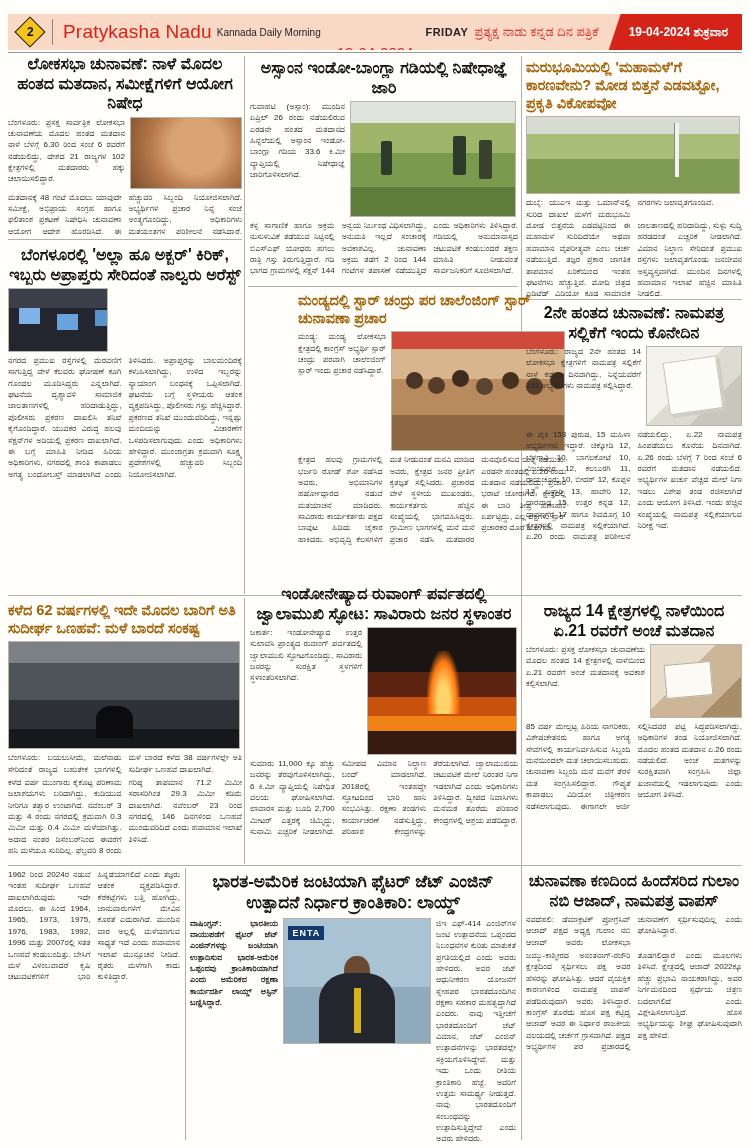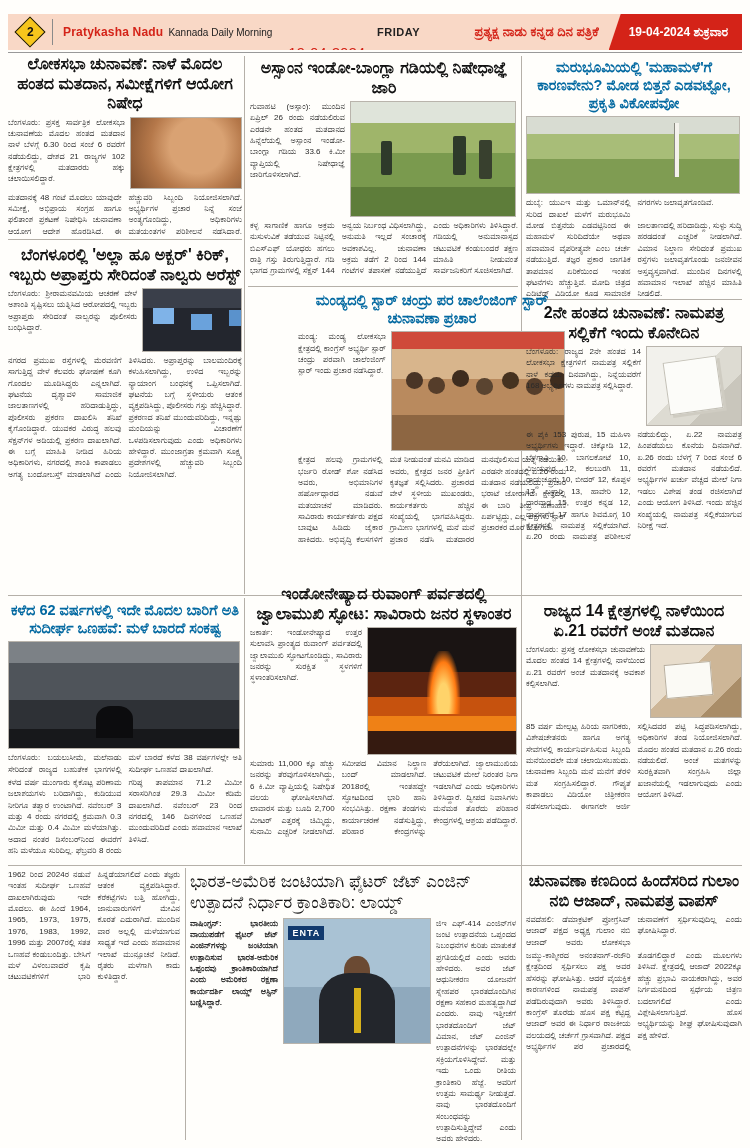--- a/index.html
+++ b/index.html
@@ -6,34 +6,34 @@
   .page{position:relative;width:750px;height:1148px;margin:0 auto;background:#fffefb;
         font-family:"Liberation Sans",sans-serif;color:#1c1c1c;overflow:hidden;}
   
   .masthead{position:absolute;left:8px;top:14px;width:734px;height:36px;background:#f9d8c6;
             display:flex;align-items:center;overflow:hidden;}
   .diamond-wrap{width:44px;display:flex;justify-content:center;align-items:center;}
   .diamond{width:20px;height:20px;background:#f6c51c;border:1.5px solid #111;transform:rotate(45deg);
            display:flex;align-items:center;justify-content:center;}
   .diamond span{transform:rotate(-45deg);font-weight:bold;font-size:12px;color:#111;}
   .mast-sep{width:1px;height:26px;background:#8a8a8a;margin-right:10px;}
-  .paper-name{color:#d42318;font-weight:bold;font-size:12px;letter-spacing:.2px;}
+  .paper-name{color:#d42318;font-weight:normal;font-size:19px;letter-spacing:.2px;}
   .paper-tag{color:#222;font-size:10px;margin-left:5px;}
   .mast-date{color:#d42318;font-weight:normal;font-size:15px;margin-left:16px;margin-top:40px;}
   .mast-day{color:#222;font-size:11px;font-weight:bold;margin-left:12px;letter-spacing:.5px;}
-  .mast-kn{color:#d42318;font-weight:bold;font-size:13px;margin-left:auto;margin-right:10px;}
+  .mast-kn{color:#d42318;font-weight:normal;font-size:13px;margin-left:auto;margin-right:10px;}
   .date-banner{position:relative;background:#d42318;color:#fff;font-weight:bold;font-size:12px;
                height:36px;display:flex;align-items:center;padding:0 14px 0 20px;
                clip-path:polygon(12px 0,100% 0,100% 100%,0 100%);}
   .top-rule{position:absolute;left:8px;top:52px;width:734px;height:1px;background:#999;}
   
   .art{position:absolute;overflow:hidden;}
   .h-lg{font-size:16px;line-height:1.22;font-weight:bold;text-align:center;margin:2px 0 4px;color:#111;}
-  .h-md{font-size:14.5px;line-height:1.25;font-weight:bold;text-align:center;margin:2px 0 4px;color:#0369a1;}
-  .h-xl{font-size:17px;line-height:1.25;font-weight:normal;text-align:left;margin:2px 0 4px;color:#111;}
+  .h-md{font-size:14.5px;line-height:1.25;font-weight:bold;text-align:left;margin:2px 0 4px;color:#a16207;}
+  .h-xl{font-size:17px;line-height:1.25;font-weight:bold;text-align:center;margin:2px 0 4px;color:#111;}
   .body-txt{font-size:8px;line-height:1.42;text-align:justify;color:#2a2a2a;word-break:break-word;}
   .cols2{column-count:2;column-gap:7px;}
   .cols3{column-count:3;column-gap:7px;}
   .row{display:flex;gap:5px;align-items:flex-start;margin-bottom:3px;}
   .flex1{flex:1;}
   .photo{flex:none;border:1px solid #b9b4ac;box-sizing:border-box;position:relative;overflow:hidden;}
   .vline{position:absolute;width:1px;background:#b5b0a8;}
   .hline{position:absolute;height:1px;background:#b5b0a8;}
   
   .ph-voting{background:radial-gradient(circle at 60% 40%,#d9a273 0 35%,#b5784a 60%,#7d4d2c 100%);}
@@ -100,21 +100,20 @@
     <div class="row">
       <div class="body-txt flex1">ಬೆಂಗಳೂರು: ಪ್ರಸಕ್ತ ಸಾರ್ವತ್ರಿಕ ಲೋಕಸಭಾ ಚುನಾವಣೆಯ ಮೊದಲ ಹಂತದ ಮತದಾನ ನಾಳೆ ಬೆಳಗ್ಗೆ 6.30 ರಿಂದ ಸಂಜೆ 6 ರವರೆಗೆ ನಡೆಯಲಿದ್ದು, ದೇಶದ 21 ರಾಜ್ಯಗಳ 102 ಕ್ಷೇತ್ರಗಳಲ್ಲಿ ಮತದಾರರು ಹಕ್ಕು ಚಲಾಯಿಸಲಿದ್ದಾರೆ.</div>
       <div class="photo ph-voting" style="width:112px;height:72px;"></div>
     </div>
     <div class="body-txt cols2">ಮತದಾನಕ್ಕೆ 48 ಗಂಟೆ ಮೊದಲು ಯಾವುದೇ ಸಮೀಕ್ಷೆ, ಅಭಿಪ್ರಾಯ ಸಂಗ್ರಹ ಹಾಗೂ ಫಲಿತಾಂಶ ಪ್ರಕಟಣೆ ನಿಷೇಧಿಸಿ ಚುನಾವಣಾ ಆಯೋಗ ಆದೇಶ ಹೊರಡಿಸಿದೆ. ಈ ಅವಧಿಯಲ್ಲಿ ಮಾಧ್ಯಮಗಳಲ್ಲಿ ಯಾವುದೇ ರೀತಿಯ ಪ್ರಚಾರ ಮಾಡದಿರಲು ಸೂಚಿಸಿದೆ. ಮತಗಟ್ಟೆಗಳಲ್ಲಿ ಭದ್ರತೆ ಹೆಚ್ಚಿಸಲಾಗಿದ್ದು, ಹೆಚ್ಚುವರಿ ಸಿಬ್ಬಂದಿ ನಿಯೋಜಿಸಲಾಗಿದೆ. ಅಭ್ಯರ್ಥಿಗಳ ಪ್ರಚಾರ ನಿನ್ನೆ ಸಂಜೆ ಅಂತ್ಯಗೊಂಡಿದ್ದು, ಅಧಿಕಾರಿಗಳು ಮತಯಂತ್ರಗಳ ಪರಿಶೀಲನೆ ನಡೆಸಿದ್ದಾರೆ. ಸಾರ್ವಜನಿಕರು ನಿರ್ಭೀತಿಯಿಂದ ಮತ ಚಲಾಯಿಸುವಂತೆ ಆಯೋಗ ಮನವಿ ಮಾಡಿದೆ.</div>
   </article>
 
   <article class="art" style="left:8px;top:243px;width:234px;height:350px;">
     <h2 class="h-lg">ಬೆಂಗಳೂರಲ್ಲಿ 'ಅಲ್ಲಾ ಹೂ ಅಕ್ಬರ್' ಕಿರಿಕ್, ಇಬ್ಬರು ಅಪ್ರಾಪ್ತರು ಸೇರಿದಂತೆ ನಾಲ್ವರು ಅರೆಸ್ಟ್</h2>
     <div class="row">
-      <div class="body-txt flex1">ಬೆಂಗಳೂರು: ಶ್ರೀರಾಮನವಮಿಯ ಆಚರಣೆ ವೇಳೆ ಅಶಾಂತಿ ಸೃಷ್ಟಿಸಲು ಯತ್ನಿಸಿದ ಆರೋಪದಲ್ಲಿ ಇಬ್ಬರು ಅಪ್ರಾಪ್ತರು ಸೇರಿದಂತೆ ನಾಲ್ವರನ್ನು ಪೊಲೀಸರು ಬಂಧಿಸಿದ್ದಾರೆ.</div>
       <div class="photo ph-lab" style="width:100px;height:64px;"></div>
     </div>
     <div class="body-txt cols2">ನಗರದ ಪ್ರಮುಖ ರಸ್ತೆಗಳಲ್ಲಿ ಮೆರವಣಿಗೆ ಸಾಗುತ್ತಿದ್ದ ವೇಳೆ ಕೆಲವರು ಘೋಷಣೆ ಕೂಗಿ ಗೊಂದಲ ಮೂಡಿಸಿದ್ದರು ಎನ್ನಲಾಗಿದೆ. ಘಟನೆಯ ದೃಶ್ಯಾವಳಿ ಸಾಮಾಜಿಕ ಜಾಲತಾಣಗಳಲ್ಲಿ ಹರಿದಾಡುತ್ತಿದ್ದು, ಪೊಲೀಸರು ಪ್ರಕರಣ ದಾಖಲಿಸಿ ತನಿಖೆ ಕೈಗೊಂಡಿದ್ದಾರೆ. ಯುವಕರ ವಿರುದ್ಧ ಹಲವು ಸೆಕ್ಷನ್‌ಗಳ ಅಡಿಯಲ್ಲಿ ಪ್ರಕರಣ ದಾಖಲಾಗಿದೆ. ಈ ಬಗ್ಗೆ ಮಾಹಿತಿ ನೀಡಿದ ಹಿರಿಯ ಅಧಿಕಾರಿಗಳು, ನಗರದಲ್ಲಿ ಶಾಂತಿ ಕಾಪಾಡಲು ಅಗತ್ಯ ಬಂದೋಬಸ್ತ್ ಮಾಡಲಾಗಿದೆ ಎಂದು ತಿಳಿಸಿದರು. ಅಪ್ರಾಪ್ತರನ್ನು ಬಾಲಮಂದಿರಕ್ಕೆ ಕಳುಹಿಸಲಾಗಿದ್ದು, ಉಳಿದ ಇಬ್ಬರನ್ನು ನ್ಯಾಯಾಂಗ ಬಂಧನಕ್ಕೆ ಒಪ್ಪಿಸಲಾಗಿದೆ. ಘಟನೆಯ ಬಗ್ಗೆ ಸ್ಥಳೀಯರು ಆತಂಕ ವ್ಯಕ್ತಪಡಿಸಿದ್ದು, ಪೊಲೀಸರು ಗಸ್ತು ಹೆಚ್ಚಿಸಿದ್ದಾರೆ. ಪ್ರಕರಣದ ತನಿಖೆ ಮುಂದುವರಿದಿದ್ದು, ಇನ್ನಷ್ಟು ಮಂದಿಯನ್ನು ವಿಚಾರಣೆಗೆ ಒಳಪಡಿಸಲಾಗುವುದು ಎಂದು ಅಧಿಕಾರಿಗಳು ಹೇಳಿದ್ದಾರೆ. ಮುಂಜಾಗ್ರತಾ ಕ್ರಮವಾಗಿ ಸೂಕ್ಷ್ಮ ಪ್ರದೇಶಗಳಲ್ಲಿ ಹೆಚ್ಚುವರಿ ಸಿಬ್ಬಂದಿ ನಿಯೋಜಿಸಲಾಗಿದೆ.</div>
   </article>
 
   <article class="art" style="left:250px;top:56px;width:268px;height:228px;">
     <h2 class="h-lg">ಅಸ್ಸಾಂನ ಇಂಡೋ-ಬಾಂಗ್ಲಾ ಗಡಿಯಲ್ಲಿ ನಿಷೇಧಾಜ್ಞೆ ಜಾರಿ</h2>
     <div class="row">
       <div class="body-txt" style="width:95px;">ಗುವಾಹಟಿ (ಅಸ್ಸಾಂ): ಮುಂದಿನ ಏಪ್ರಿಲ್ 26 ರಂದು ನಡೆಯಲಿರುವ ಎರಡನೇ ಹಂತದ ಮತದಾನದ ಹಿನ್ನೆಲೆಯಲ್ಲಿ ಅಸ್ಸಾಂನ ಇಂಡೋ-ಬಾಂಗ್ಲಾ ಗಡಿಯ 33.6 ಕಿ.ಮೀ ವ್ಯಾಪ್ತಿಯಲ್ಲಿ ನಿಷೇಧಾಜ್ಞೆ ಜಾರಿಗೊಳಿಸಲಾಗಿದೆ.</div>
       <div class="photo ph-border" style="width:166px;height:116px;"></div>

